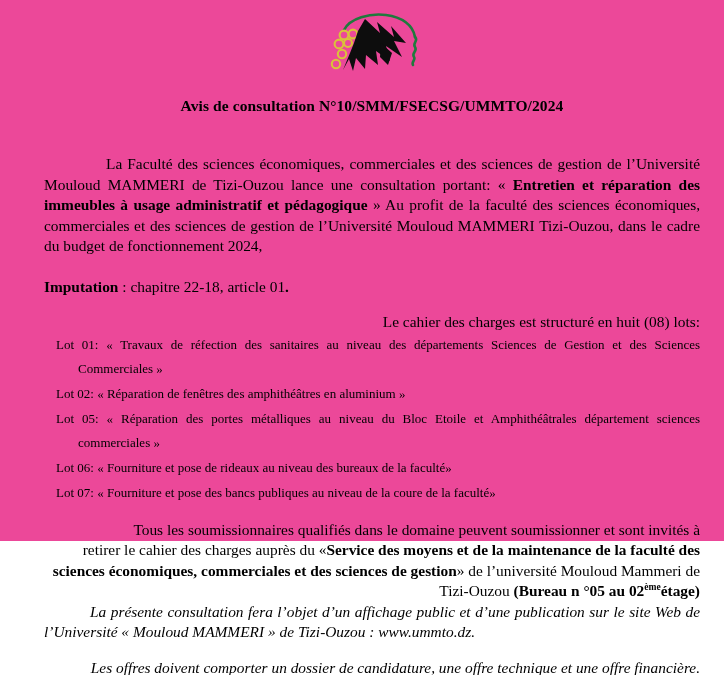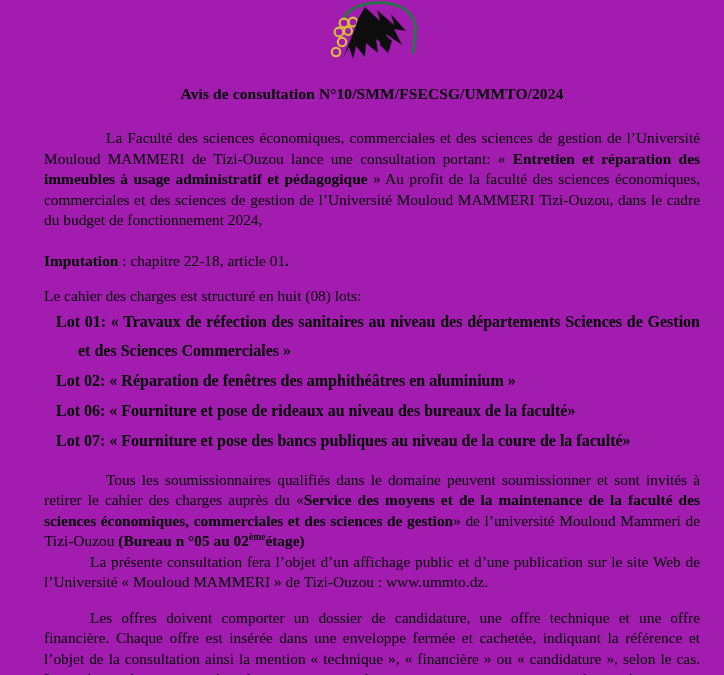--- a/index.html
+++ b/index.html
@@ -10,24 +10,24 @@
   body {
     width: 724px;
     height: 675px;
     overflow: hidden;
     font-family: "Liberation Serif", "DejaVu Serif", serif;
     color: #000000;
   }
   .page {
     position: relative;
     width: 724px;
-    height: 675px;
-    background: #a21caf;
+    height: 541px;
+    background: #ec4899;
     box-sizing: border-box;
-    padding: 0 24px 0 44px;
+    padding: 12px 24px 0 44px;
   }
 
   
   .logo-wrap {
     width: 100%;
     height: 66px;
     display: flex;
     align-items: flex-start;
     justify-content: center;
     padding-top: 1px;
@@ -47,37 +47,37 @@
 
   
   .para {
     font-size: 15.4px;
     line-height: 20.5px;
     text-align: justify;
     text-justify: inter-word;
     margin: 0;
     padding: 0;
   }
-  .para.first { margin-top: 25px; }
+  .para.first { margin-top: 39px; }
   .indent { text-indent: 62px; }
-  .indent-sm { text-indent: 46px; }
+  .indent-sm { text-indent: 46px; font-style: italic; }
   .b { font-weight: bold; }
   .no-just { text-align: left; margin-top: 20px; }
-  .line-gap-2 { margin-top: 15px; }
+  .line-gap-2 { margin-top: 15px; text-align: right; }
 
   
   .lots {
     margin: 0;
     padding: 0;
     list-style: none;
   }
   .lot {
-    font-size: 16px;
-    line-height: 29px;
-    font-weight: bold;
+    font-size: 13px;
+    line-height: 24px;
+    font-weight: normal;
     text-align: justify;
     text-justify: inter-word;
     padding-left: 34px;
     text-indent: -22px;
     margin: 0 0 0 0;
   }
   .lot-spaced { margin-top: 1px; }
 
   sup {
     font-size: 0.62em;
@@ -120,20 +120,21 @@
 
   <p class="para first indent"><span>La Faculté des sciences économiques, commerciales et des sciences de gestion de l’Université Mouloud MAMMERI de Tizi-Ouzou lance une consultation portant: « </span><span class="b">Entretien et réparation des immeubles à usage administratif et pédagogique</span><span> » Au profit de la faculté des sciences économiques, commerciales et des sciences de gestion de l’Université Mouloud MAMMERI  Tizi-Ouzou, dans le cadre du budget de fonctionnement  2024,</span></p>
 
   <p class="para no-just"><span class="b">Imputation</span><span> : chapitre 22-18, article 01</span><span class="b">.</span></p>
 
   <p class="para no-just line-gap-2">Le cahier des charges est structuré en huit (08) lots:</p>
 
   <div class="lots">
     <p class="lot"><span>Lot 01:</span> <span>« Travaux de réfection des sanitaires au niveau des départements Sciences de Gestion et des Sciences Commerciales »</span></p>
     <p class="lot lot-spaced"><span>Lot 02:</span> <span>« Réparation de fenêtres des amphithéâtres en aluminium »</span></p>
+    <p class="lot lot-spaced"><span>Lot 05:</span> <span>« Réparation des portes métalliques au niveau du Bloc Etoile et Amphithéâtrales département sciences commerciales  »</span></p>
     <p class="lot lot-spaced"><span>Lot 06:</span> <span>« Fourniture et pose de rideaux au niveau des bureaux de la faculté»</span></p>
     <p class="lot lot-spaced"><span>Lot 07:</span> <span>« Fourniture et pose des bancs publiques au niveau  de la coure de la faculté»</span></p>
   </div>
 
   <p class="para indent line-gap-2"><span>Tous les soumissionnaires qualifiés dans le domaine peuvent soumissionner  et sont invités à retirer le cahier des charges auprès du «</span><span class="b">Service des moyens et de la maintenance de la faculté des sciences économiques, commerciales et des sciences de gestion</span><span>» de l’université Mouloud Mammeri de Tizi-Ouzou </span><span class="b">(Bureau n °05 au 02</span><sup class="b">ème</sup><span class="b">étage)</span></p>
 
   <p class="para indent-sm">La présente consultation fera l’objet d’un affichage public et d’une publication sur le site Web de l’Université « Mouloud MAMMERI » de Tizi-Ouzou : www.ummto.dz.</p>
 
   <p class="para indent-sm line-gap-2 clip-last">Les offres doivent comporter un dossier de candidature,  une offre technique et une offre financière. Chaque offre est insérée dans une enveloppe fermée et cachetée, indiquant la référence et l’objet de la consultation ainsi la mention « technique », « financière » ou « candidature », selon le cas. Les trois enveloppes sont mises dans une autre enveloppe a part, anonyme, comportant la mention :</p>
 

